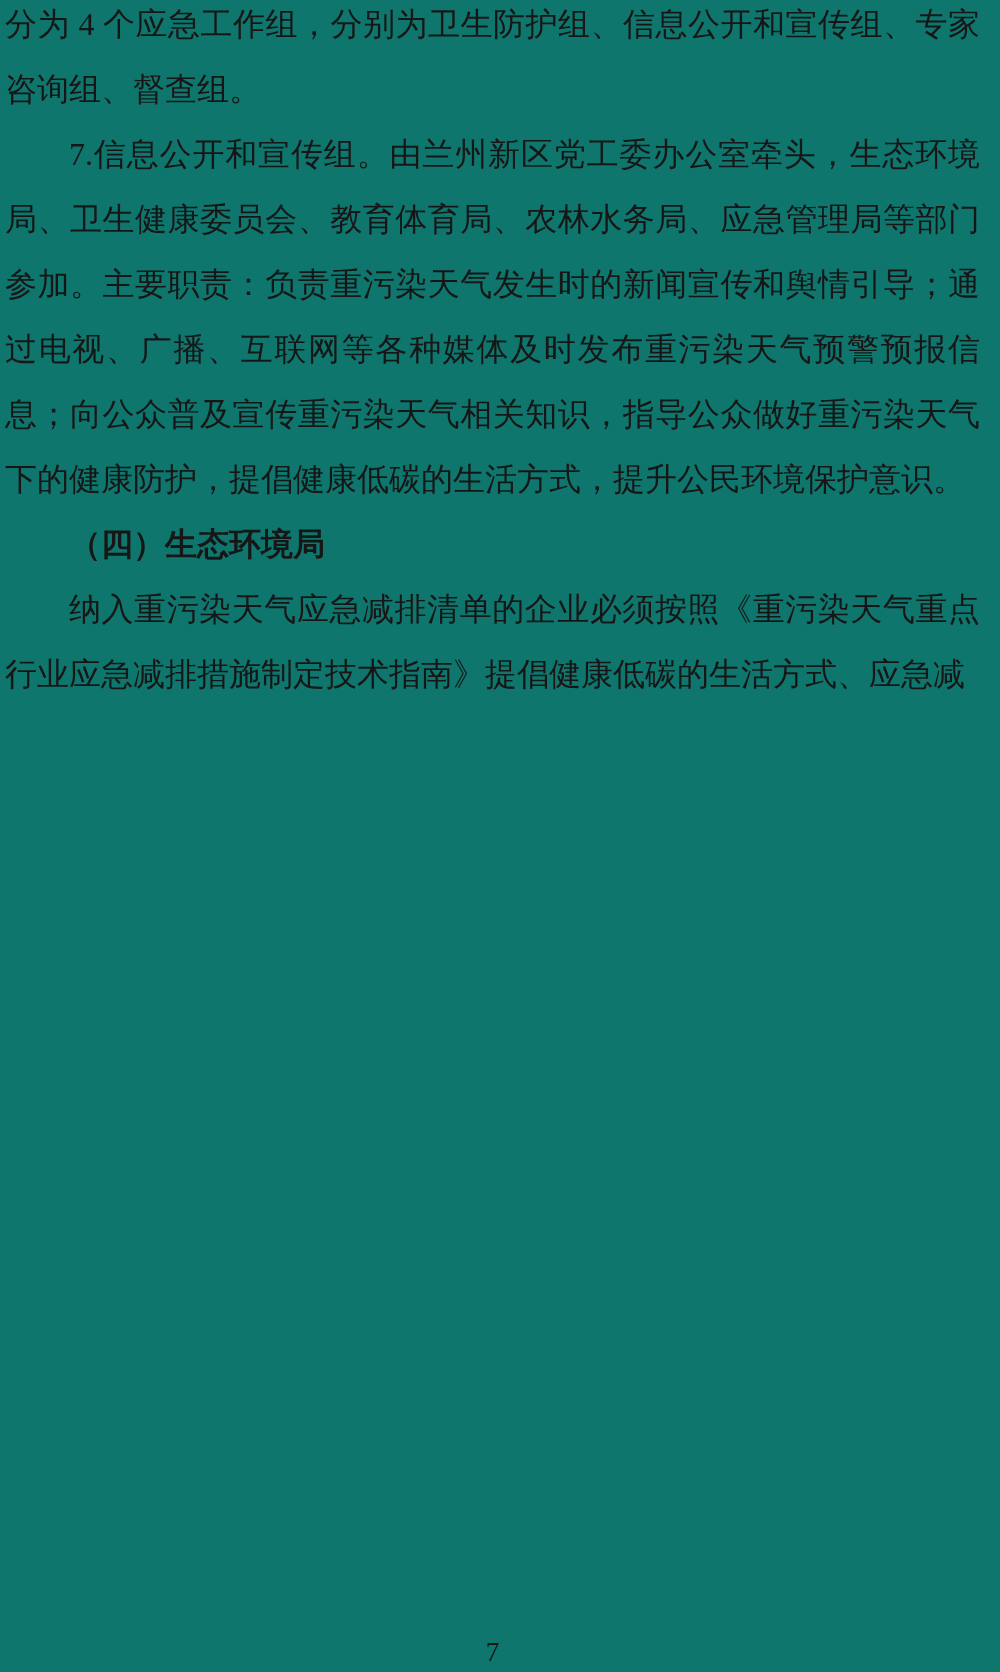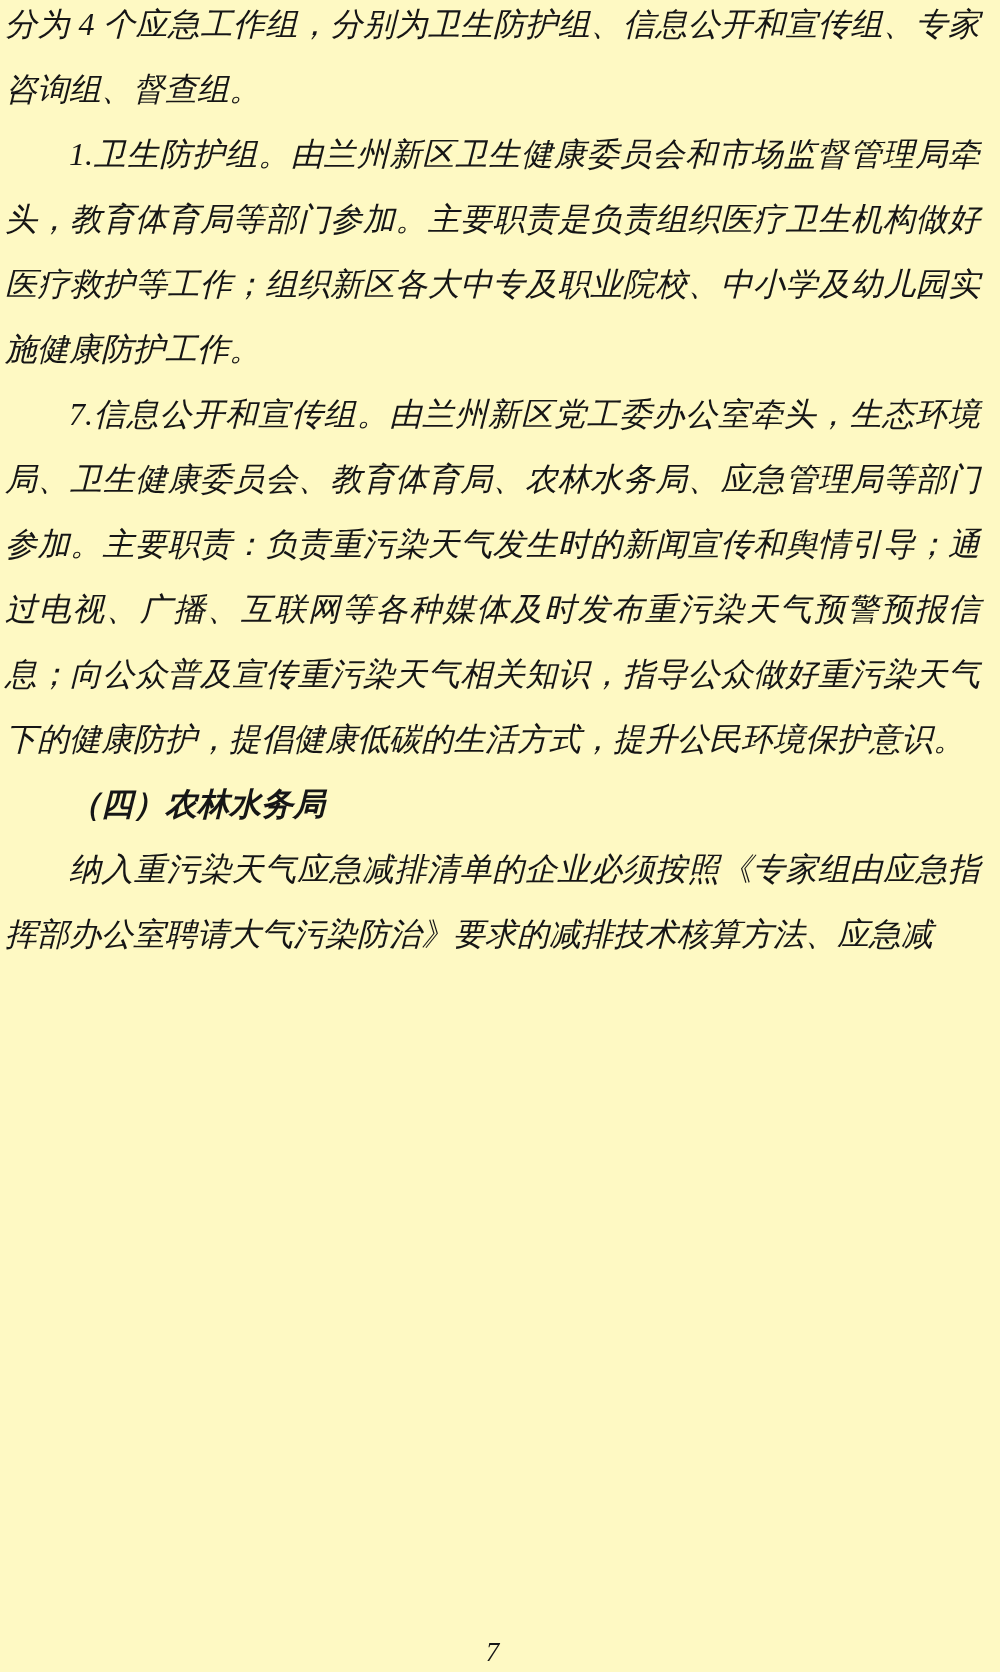--- a/index.html
+++ b/index.html
@@ -4,25 +4,24 @@
 <style>
   html, body {
     margin: 0;
     padding: 0;
     background: #ffffff;
   }
   .page {
     position: relative;
     width: 1000px;
     height: 1672px;
-    background: #fef9c3;
+    background: #0f766e;
     color: #161616;
     font-family: "Liberation Serif", "DejaVu Serif", serif;
     overflow: hidden;
-    font-style: italic;
   }
   .content {
     position: absolute;
     top: -8px;
     left: 5px;
     right: 20px;
   }
   .para {
     margin: 0;
     padding: 0;
@@ -51,19 +50,18 @@
     line-height: 1;
     color: #161616;
   }
 </style>
 </head>
 <body>
 
 <div class="page">
   <div class="content">
     <p class="para continuation">分为 4 个应急工作组，分别为卫生防护组、信息公开和宣传组、专家咨询组、督查组。</p>
-    <p class="para">1.卫生防护组。由兰州新区卫生健康委员会和市场监督管理局牵头，教育体育局等部门参加。主要职责是负责组织医疗卫生机构做好医疗救护等工作；组织新区各大中专及职业院校、中小学及幼儿园实施健康防护工作。</p>
     <p class="para">7.信息公开和宣传组。由兰州新区党工委办公室牵头，生态环境局、卫生健康委员会、教育体育局、农林水务局、应急管理局等部门参加。主要职责：负责重污染天气发生时的新闻宣传和舆情引导；通过电视、广播、互联网等各种媒体及时发布重污染天气预警预报信息；向公众普及宣传重污染天气相关知识，指导公众做好重污染天气下的健康防护，提倡健康低碳的生活方式，提升公民环境保护意识。</p>
-    <p class="para heading">（四）农林水务局</p>
-    <p class="para">纳入重污染天气应急减排清单的企业必须按照《专家组由应急指挥部办公室聘请大气污染防治》要求的减排技术核算方法、应急减</p>
+    <p class="para heading">（四）生态环境局</p>
+    <p class="para">纳入重污染天气应急减排清单的企业必须按照《重污染天气重点行业应急减排措施制定技术指南》提倡健康低碳的生活方式、应急减</p>
   </div>
   <div class="page-number">7</div>
 </div>
 
 </body></html>

